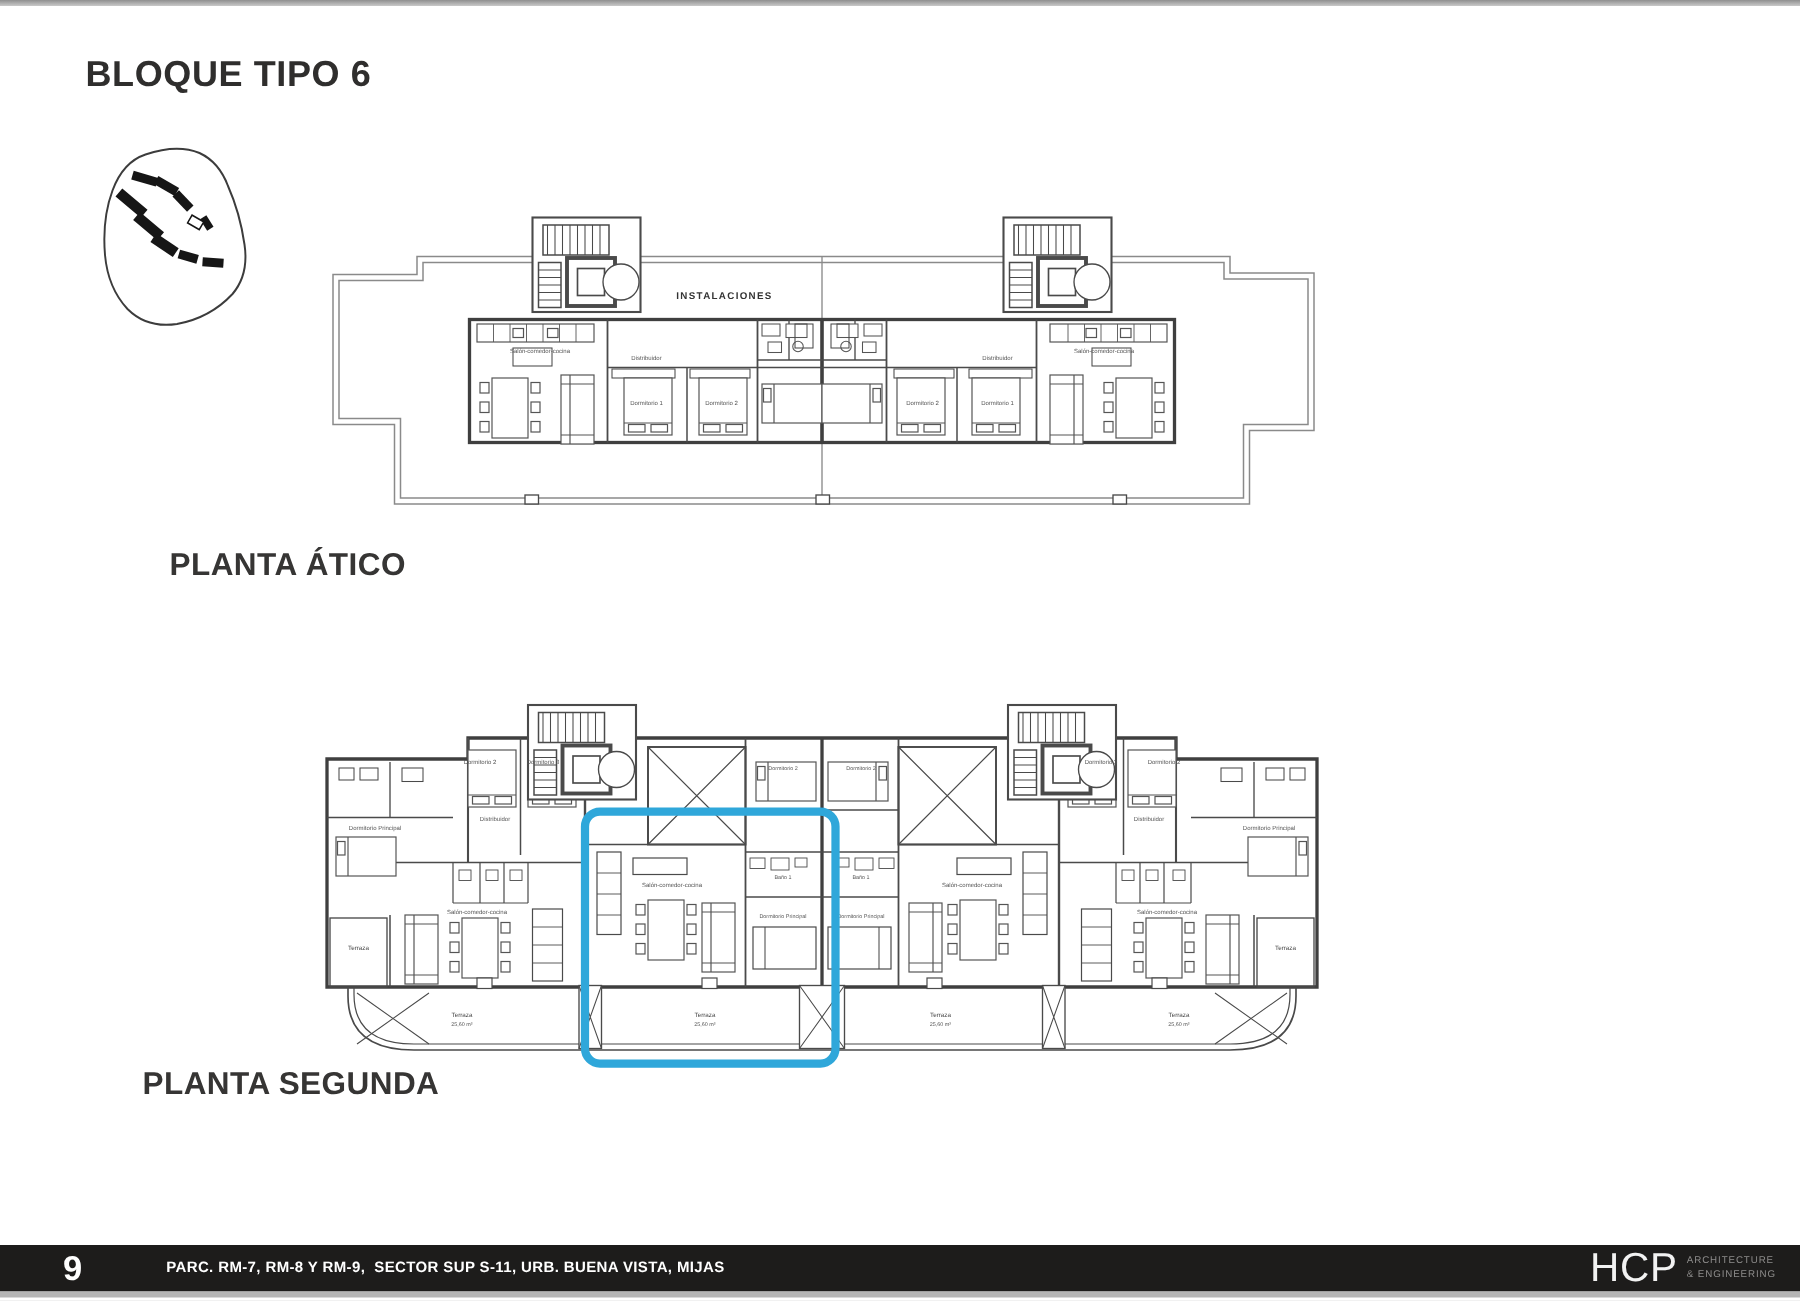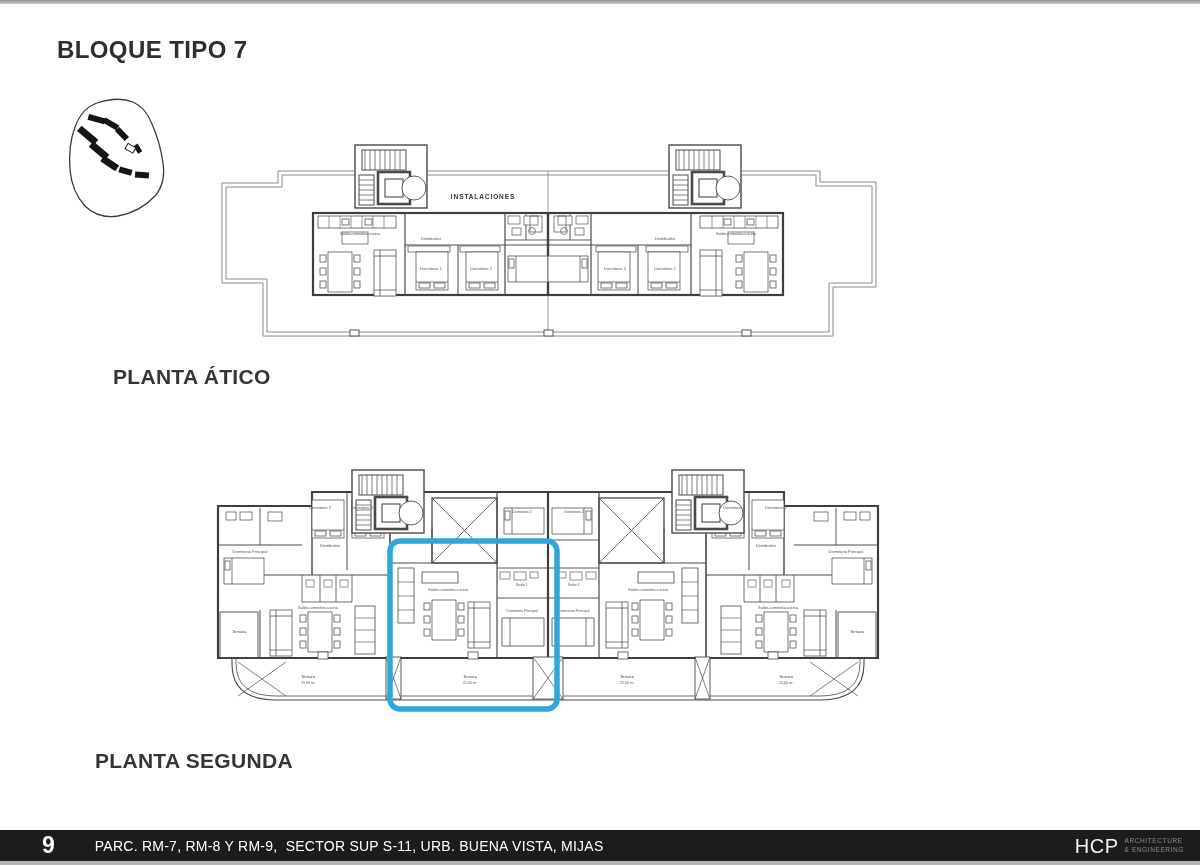--- a/index.html
+++ b/index.html
@@ -11,42 +11,42 @@
   .top-rule{position:absolute;left:0;top:0;width:100%;height:4px;
     background:linear-gradient(#8f8f8f,#c9c9c9);}
   .block-title{
     position:absolute;left:57px;top:36px;font-size:24px;font-weight:600;
     letter-spacing:0.4px;color:#2f2e2d;
   }
   .plan-label{
     position:absolute;font-size:21px;font-weight:600;letter-spacing:0.3px;color:#363534;
   }
   .label-atico{left:113px;top:365px;}
-  .label-segunda{left:95px;top:749px;}
+  .label-segunda{left:95px;top:711px;}
   svg.plans{position:absolute;left:0;top:0;}
   .footer{
     position:absolute;left:0;top:830px;width:100%;height:31px;background:#1d1c1b;
     display:flex;align-items:center;color:#ffffff;
   }
   .footer .pagenum{margin-left:42px;font-size:23px;font-weight:700;}
-  .footer .project{margin-left:40px;font-size:14px;font-weight:400;letter-spacing:0.25px;white-space:pre;}
+  .footer .project{margin-left:56px;font-size:10px;font-weight:700;letter-spacing:0.25px;white-space:pre;}
   .footer .spacer{flex:1;}
   .footer .logo{display:flex;align-items:center;margin-right:16px;}
-  .footer .logo-hcp{font-size:20px;font-weight:400;letter-spacing:0.5px;color:#f2f2f2;line-height:1;}
+  .footer .logo-hcp{font-size:27px;font-weight:400;letter-spacing:0.5px;color:#f2f2f2;line-height:1;}
   .footer .logo-sub{margin-left:6px;display:flex;flex-direction:column;justify-content:center;}
   .footer .logo-sub span{font-size:6.5px;letter-spacing:0.6px;color:#8d8c8b;line-height:1.25;}
   .bottom-rule{position:absolute;left:0;top:861px;width:100%;height:4px;background:#b5b5b5;}
 </style>
 </head>
 <body>
 
 <div class="page">
   <div class="top-rule"></div>
 
-  <div class="block-title">BLOQUE TIPO 7</div>
+  <div class="block-title">BLOQUE TIPO 6</div>
 
   <svg class="plans" width="1200" height="867" viewBox="0 0 1200 867" font-family="Liberation Sans, DejaVu Sans, sans-serif">
     <defs>
 
       <g id="tower" stroke="#4a4a4a" fill="#ffffff" stroke-width="1">
         <rect x="0" y="0" width="72" height="63" stroke-width="1.4"></rect>
         <rect x="7" y="5" width="44" height="20"></rect>
         <path d="M10,5 V25 M15,5 V25 M20,5 V25 M25,5 V25 M30,5 V25 M35,5 V25 M40,5 V25 M45,5 V25" stroke-width="0.7"></path>
         <rect x="4" y="30" width="15" height="30"></rect>
         <path d="M4,35 H19 M4,40 H19 M4,45 H19 M4,50 H19 M4,55 H19" stroke-width="0.7"></path>

